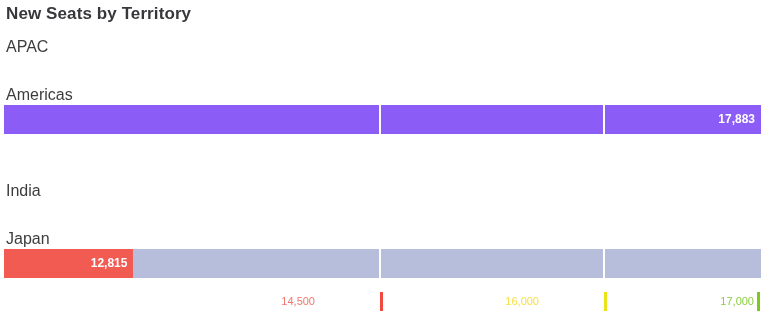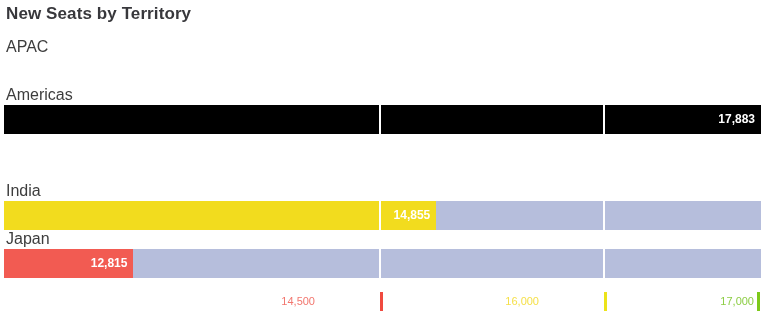--- a/index.html
+++ b/index.html
@@ -134,36 +134,31 @@
 
     <div class="bullet-row" style="top:0px;">
       <div class="row-label">APAC</div>
       <div class="marker-line" style="left:379px;"></div>
       <div class="marker-line" style="left:603px;"></div>
     </div>
 
     <div class="bullet-row" style="top:48px;padding-left:37px;">
       <div class="row-label">Americas</div>
       <div class="track">
-        <div class="measure" style="width:100%;background:#000000;">
+        <div class="measure" style="width:100%;background:#8b5cf6;">
           <span class="measure-value">17,883</span>
         </div>
       </div>
       <div class="marker-line" style="left:379px;"></div>
       <div class="marker-line" style="left:603px;"></div>
     </div>
 
 
     <div class="bullet-row" style="top:144px;padding-left:19px;">
       <div class="row-label">India</div>
-      <div class="track">
-        <div class="measure" style="width:57.1%;background:#f2dc1e;">
-          <span class="measure-value">14,855</span>
-        </div>
-      </div>
       <div class="marker-line" style="left:379px;"></div>
       <div class="marker-line" style="left:603px;"></div>
     </div>
 
     <div class="bullet-row" style="top:192px;">
       <div class="row-label">Japan</div>
       <div class="track">
         <div class="measure" style="width:17.1%;background:#f25b52;">
           <span class="measure-value">12,815</span>
         </div>

